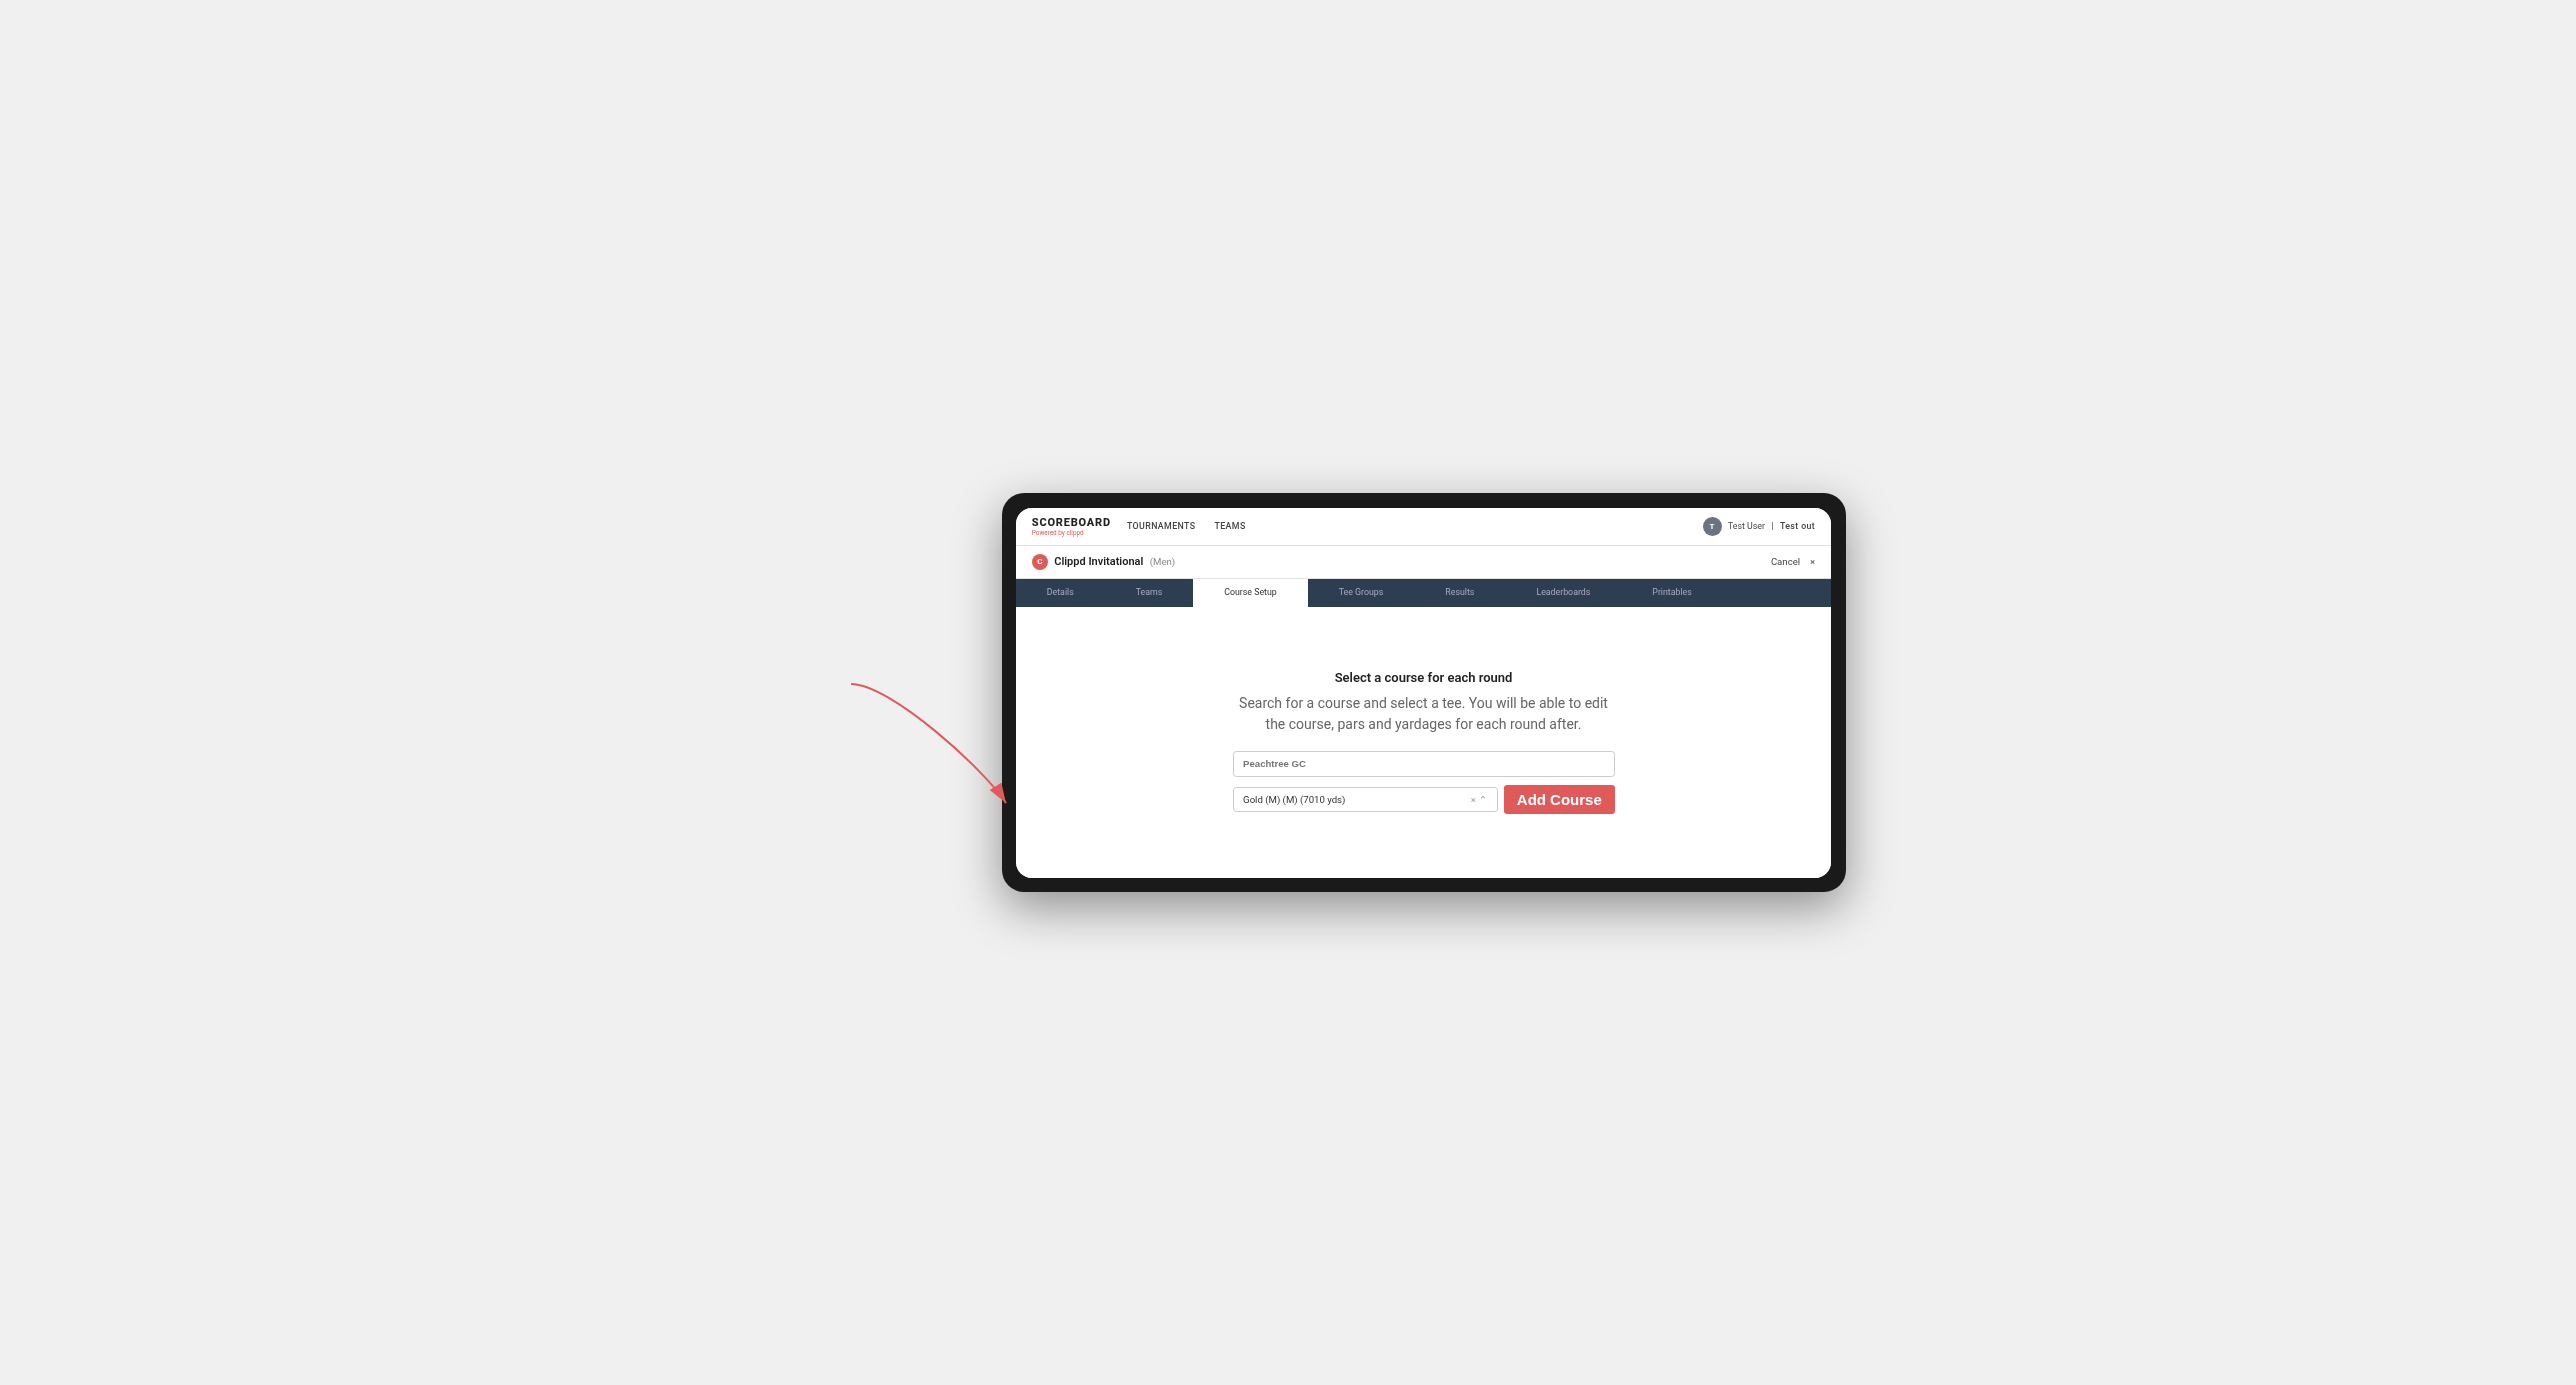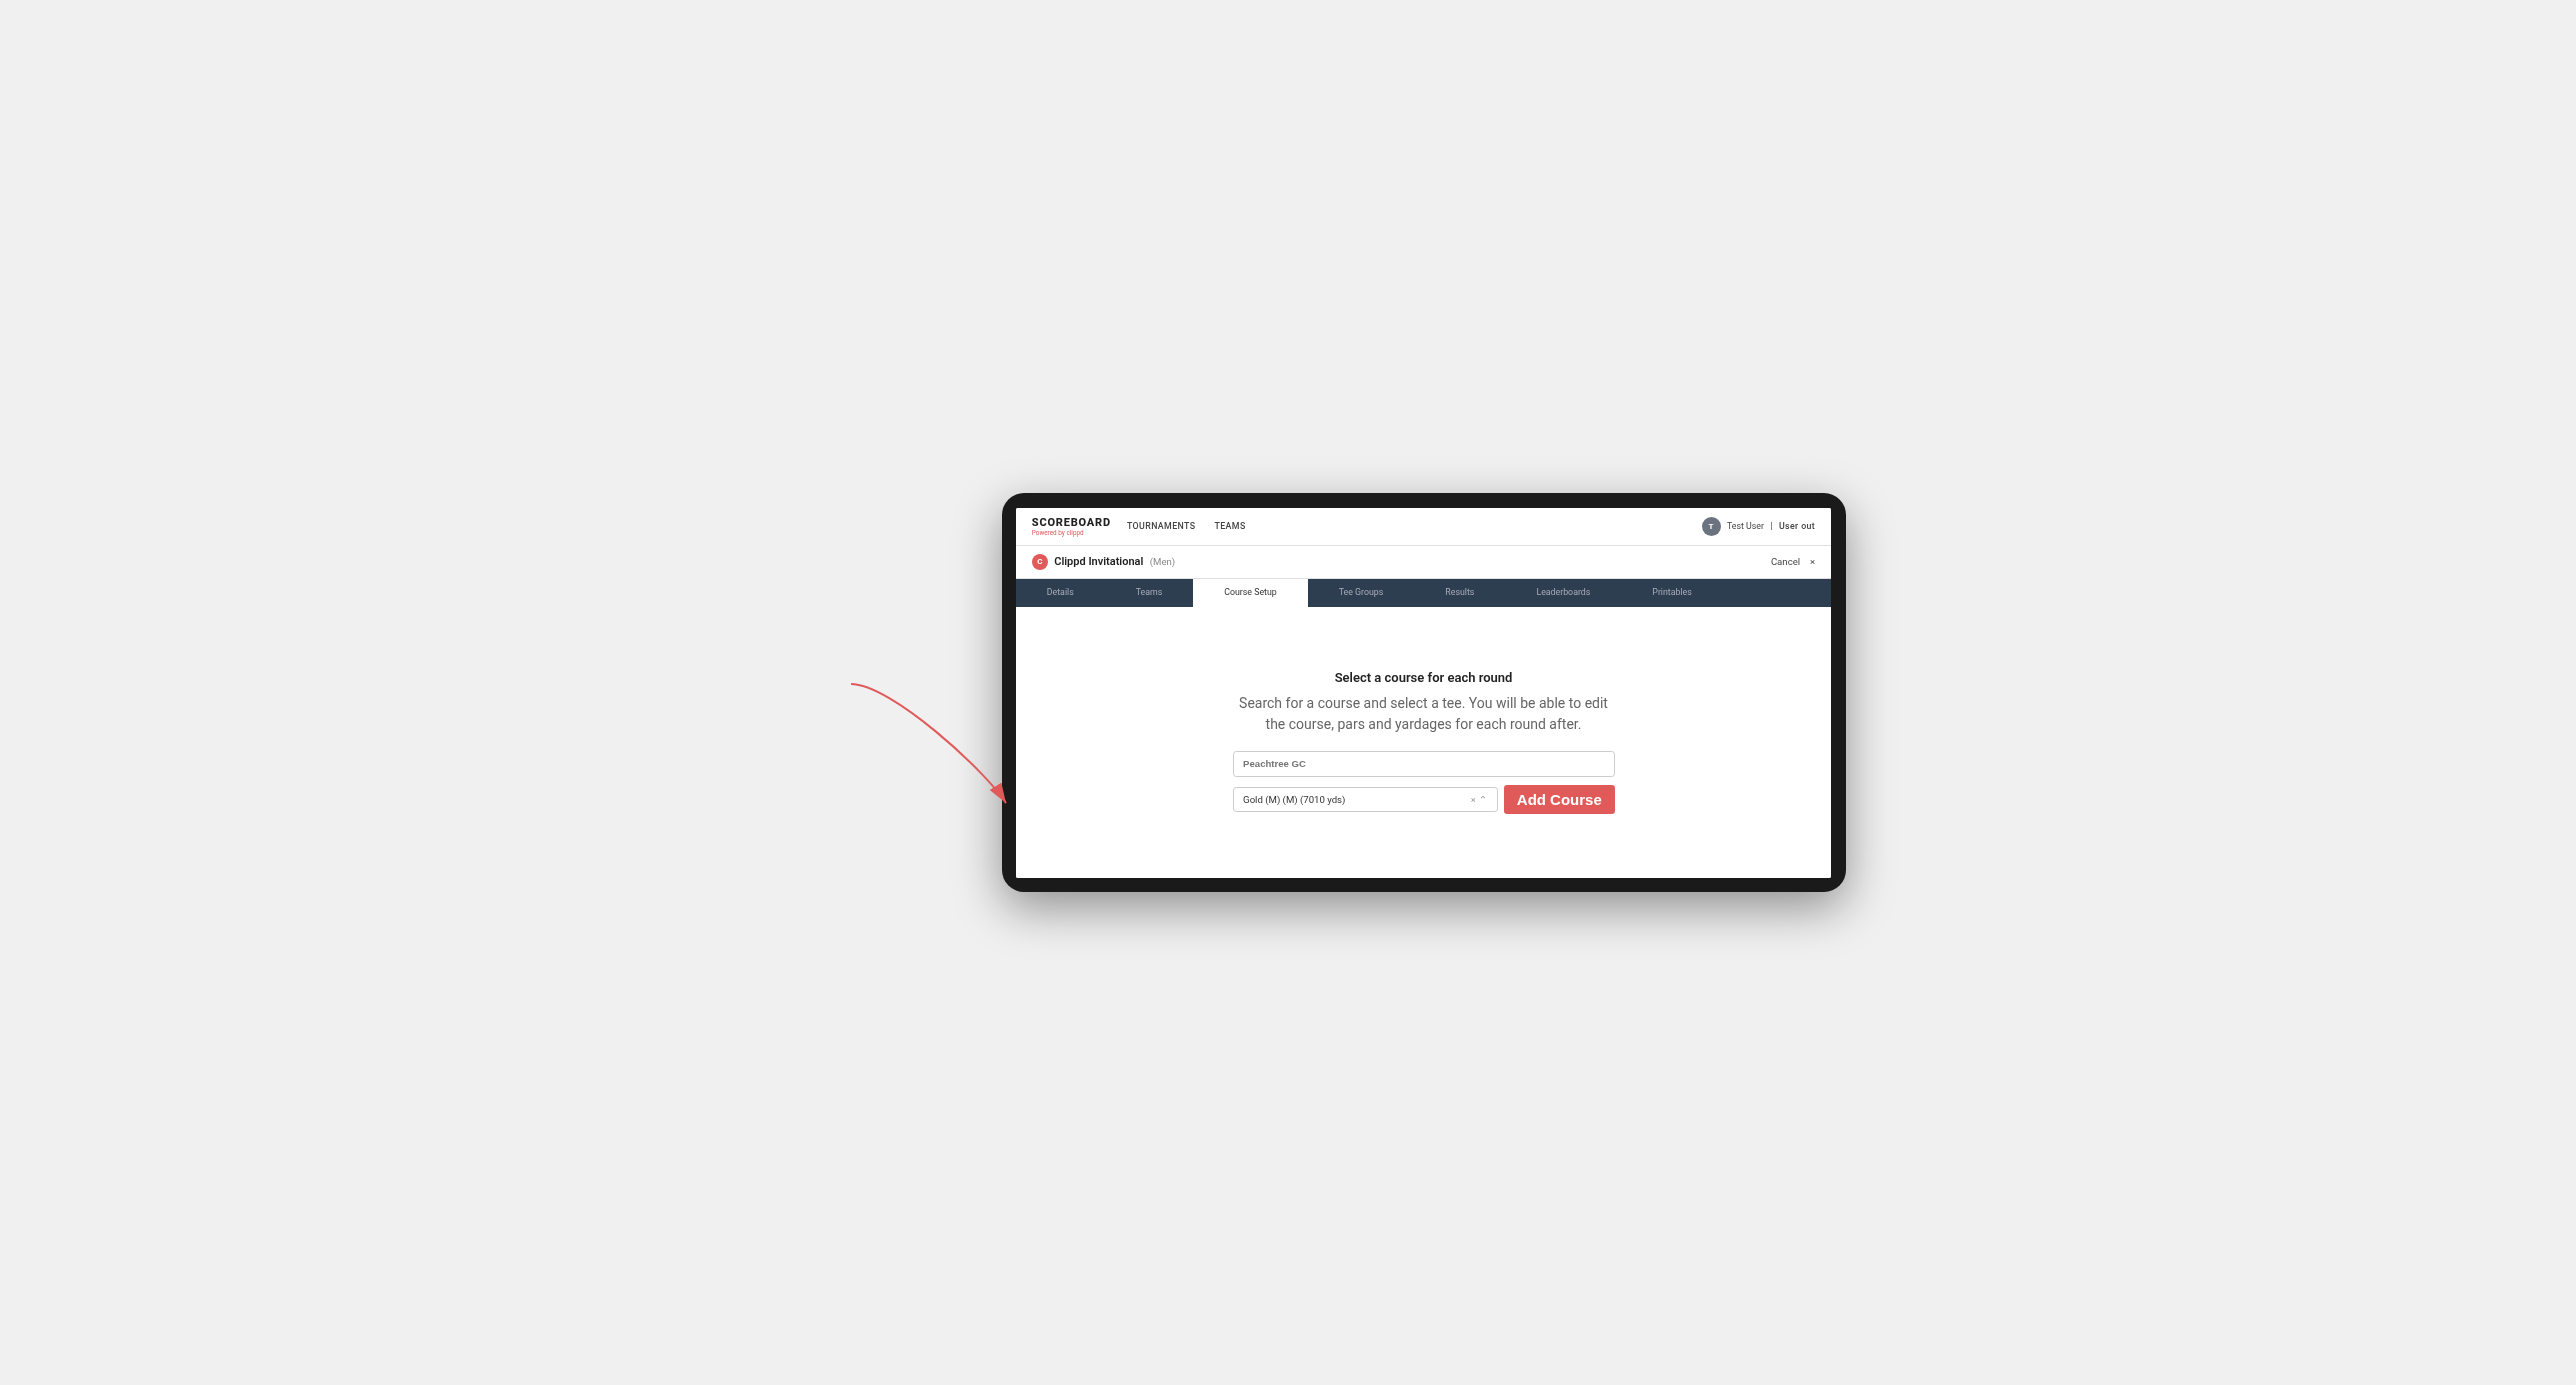--- a/index.html
+++ b/index.html
@@ -41,21 +41,21 @@
       flex: 1;
       background: #1a1a1a;
       border-radius: 22px;
       padding: 14.3px;
       box-shadow: 0 16px 48px rgba(0,0,0,0.4);
       position: relative;
     }
 
     .tablet-screen {
       background: #fff;
-      border-radius: 2px;
+      border-radius: 16px;
       overflow: hidden;
       position: relative;
     }
 
     
     .navbar {
       background: #fff;
       border-bottom: 0.8px solid #e0e0e0;
       padding: 8px 16px;
       display: flex;
@@ -311,21 +311,21 @@
           </div>
           <nav class="navbar-links">
             <a class="navbar-link">TOURNAMENTS</a>
             <a class="navbar-link">TEAMS</a>
           </nav>
         </div>
         <div class="navbar-right">
           <div class="user-avatar">T</div>
           <span>Test User</span>
           <span>|</span>
-          <a class="navbar-link">User out</a>
+          <a class="navbar-link">Test out</a>
         </div>
       </div>
 
       <div class="tournament-header">
         <div class="tournament-title-row">
           <div class="tournament-icon">
             <span>C</span>
           </div>
           <span class="tournament-name">Clippd Invitational</span>
           <span class="tournament-type">(Men)</span>

